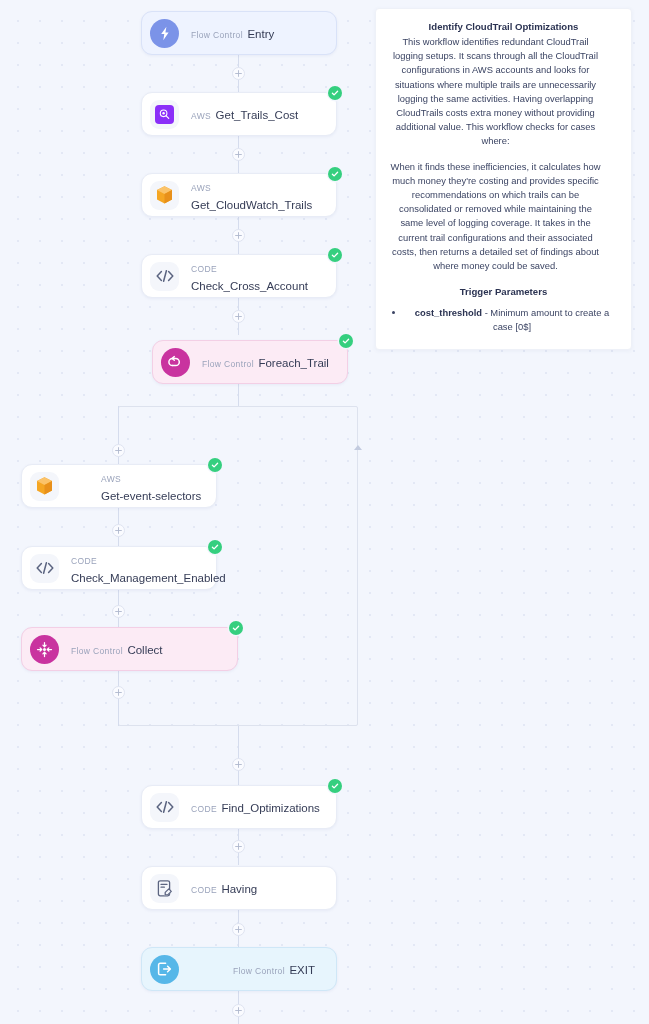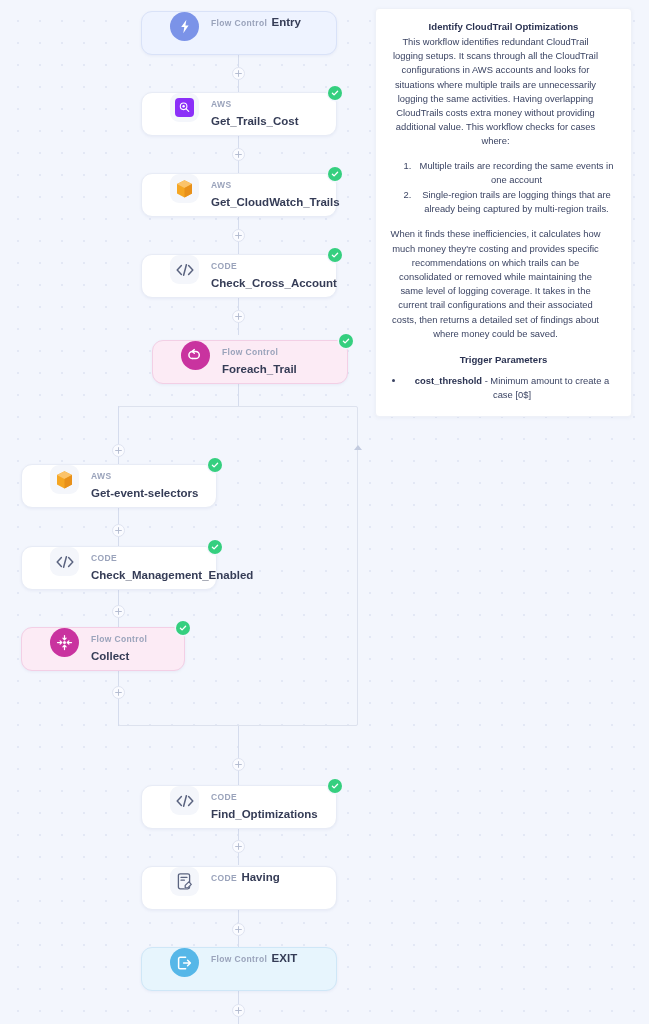--- a/index.html
+++ b/index.html
@@ -63,28 +63,27 @@
     border-radius: 2px;
     box-sizing: border-box;
     background: transparent;
   }
 
   
   .node {
     position: absolute;
     box-sizing: border-box;
     display: flex;
-    align-items: flex-start;
+    align-items: center;
     border-radius: 11px;
     background: #ffffff;
     border: 1.5px solid #e8ecf6;
     box-shadow: 0 1px 3px rgba(70,90,150,0.07);
-    padding: 0 28px;
+    padding: 0 8px;
     z-index: 3;
-    font-weight: bold;
   }
   .node.flowctl-blue {
     background: #eef3ff;
     border-color: #d9e2f8;
   }
   .node.flowctl-pink {
     background: #fcebf5;
     border-color: #f3cfe5;
   }
   .node.flowctl-cyan {
@@ -348,21 +347,21 @@
         <path d="M5.5 3.4 a3.6 3.6 0 0 0 0 7.2" fill="none" stroke="#ffffff" stroke-width="1.5" stroke-linecap="round"></path>
         <path d="M7.3 1.6 L5.2 3.4 L7.3 5.2" fill="none" stroke="#ffffff" stroke-width="1.4" stroke-linecap="round" stroke-linejoin="round"></path>
       </svg>
     </span>
     <span class="node-text">
       <span class="node-kind">Flow Control</span>
       <span class="node-title">Foreach_Trail</span>
     </span>
   </div>
 
-  <div class="node" style="left:21px; top:464px; width:196px; height:44px;">
+  <div class="node" style="left:21px; top:464px; width:196px; height:44px;gap:30px;">
     <span class="check-badge">
       <svg width="8" height="8" viewBox="0 0 8 8">
           <path d="M1.4 4.2 L3.1 5.9 L6.6 2.2" stroke="#ffffff" stroke-width="1.3" fill="none" stroke-linecap="round" stroke-linejoin="round"></path>
         </svg>
     </span>
     <span class="node-icon sq-soft">
       <svg width="19" height="20" viewBox="0 0 19 20">
         <path d="M9.5 1.2 L17 5 v9.6 L9.5 18.6 L2 14.6 V5 z" fill="#f5a623"></path>
         <path d="M9.5 1.2 L17 5 L9.5 8.9 L2 5 z" fill="#fbc36a"></path>
         <path d="M9.5 8.9 L17 5 v9.6 L9.5 18.6 z" fill="#e8901a"></path>
@@ -386,21 +385,21 @@
         <path d="M13.6 2.6 L17.8 7 L13.6 11.4" stroke="#5b6480" stroke-width="1.5" fill="none" stroke-linecap="round" stroke-linejoin="round"></path>
         <path d="M11.4 1.8 L8.6 12.2" stroke="#5b6480" stroke-width="1.5" stroke-linecap="round"></path>
       </svg>
     </span>
     <span class="node-text">
       <span class="node-kind">CODE</span>
       <span class="node-title">Check_Management_Enabled</span>
     </span>
   </div>
 
-  <div class="node flowctl-pink" style="left:21px; top:627px; width:164px; height:44px;">
+  <div class="node flowctl-pink" style="left:21px; top:627px; width:217px; height:44px;">
     <span class="check-badge">
       <svg width="8" height="8" viewBox="0 0 8 8">
           <path d="M1.4 4.2 L3.1 5.9 L6.6 2.2" stroke="#ffffff" stroke-width="1.3" fill="none" stroke-linecap="round" stroke-linejoin="round"></path>
         </svg>
     </span>
     <span class="node-icon circle" style="background:#c9339f;">
       <svg width="17" height="17" viewBox="0 0 17 17">
         <g stroke="#ffffff" stroke-width="1.25" stroke-linecap="round" stroke-linejoin="round" fill="none">
           <path d="M8.5 1.5 v4.2 M6.9 4.1 L8.5 5.8 L10.1 4.1"></path>
           <path d="M8.5 15.5 v-4.2 M6.9 12.9 L8.5 11.2 L10.1 12.9"></path>
@@ -443,40 +442,36 @@
         <path d="M12.6 9.6 L15.6 12.6 L11.6 16.4 L8.5 16.4 L8.5 13.4 z" fill="#f4f6fb"></path>
         <path d="M12.8 9.9 L15.3 12.4 L11.7 15.9 L9.2 15.9 L9.2 13.4 z" fill="none" stroke="#5b6480" stroke-width="1.25" stroke-linejoin="round"></path>
       </svg>
     </span>
     <span class="node-text">
       <span class="node-kind">CODE</span>
       <span class="node-title">Having</span>
     </span>
   </div>
 
-  <div class="node flowctl-cyan" style="left:141px; top:947px; width:196px; height:44px;">
+  <div class="node flowctl-cyan" style="left:141px; top:947px; width:196px; height:44px;gap:42px;">
     <span class="node-icon circle" style="background:#56b7e8;">
       <svg width="17" height="16" viewBox="0 0 17 16">
         <path d="M9.6 2.2 H4.2 a1.6 1.6 0 0 0 -1.6 1.6 v8.4 a1.6 1.6 0 0 0 1.6 1.6 h5.4" fill="none" stroke="#ffffff" stroke-width="1.5" stroke-linecap="round" stroke-linejoin="round"></path>
         <path d="M7.6 8 h6.6 M11.6 5.3 L14.4 8 L11.6 10.7" fill="none" stroke="#ffffff" stroke-width="1.5" stroke-linecap="round" stroke-linejoin="round"></path>
       </svg>
     </span>
     <span class="node-text">
       <span class="node-kind">Flow Control</span>
       <span class="node-title">EXIT</span>
     </span>
   </div>
 
   <div class="doc-panel">
     <div class="doc-h">Identify CloudTrail Optimizations</div>
     <div class="doc-p">This workflow identifies redundant CloudTrail logging setups. It scans through all the CloudTrail configurations in AWS accounts and looks for situations where multiple trails are unnecessarily logging the same activities. Having overlapping CloudTrails costs extra money without providing additional value. This workflow checks for cases where:</div>
-    <ol>
-      <li>Multiple trails are recording the same events in one account</li>
-      <li>Single-region trails are logging things that are already being captured by multi-region trails.</li>
-    </ol>
     <div class="doc-p spaced">When it finds these inefficiencies, it calculates how much money they're costing and provides specific recommendations on which trails can be consolidated or removed while maintaining the same level of logging coverage. It takes in the current trail configurations and their associated costs, then returns a detailed set of findings about where money could be saved.</div>
     <div class="doc-h" style="margin-top:12px;">Trigger Parameters</div>
     <ul>
       <li><span class="doc-b">cost_threshold</span><span> - Minimum amount to create a case [0$]</span></li>
     </ul>
   </div>
 
 </div>
 
 </body></html>

